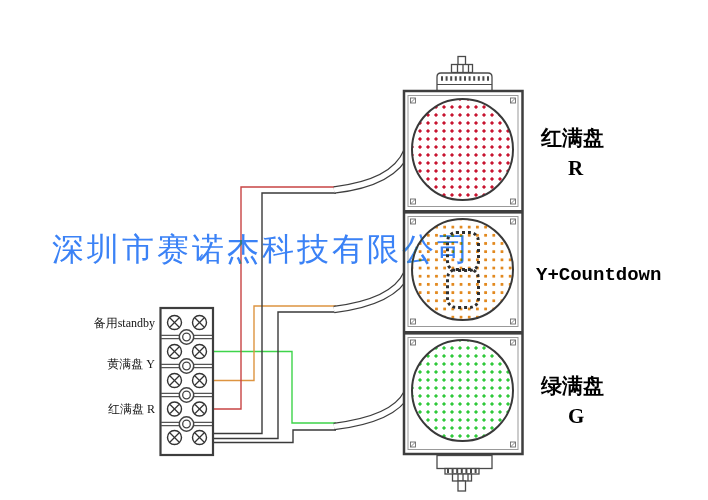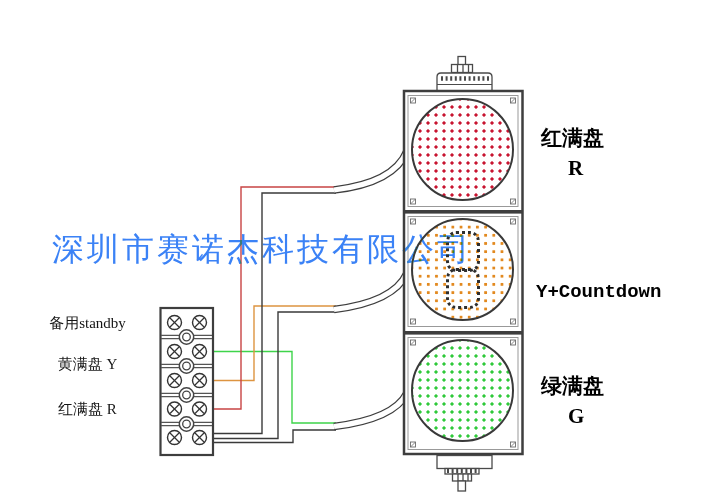--- a/index.html
+++ b/index.html
@@ -23,28 +23,28 @@
   
   .count8{position:absolute;left:446px;top:231px;width:34px;height:78px;}
   .count8 .half{width:34px;height:41px;border:3px dotted #2e2e2e;border-radius:10px;box-sizing:border-box;}
   .count8 .half.bottom{margin-top:-4px;}
 
   
   .mlabel{position:absolute;color:#000;white-space:nowrap;}
   .mlabel .cn{font-family:"Liberation Sans",sans-serif;font-weight:700;font-size:21px;line-height:22px;}
   .mlabel .en{font-family:"Liberation Serif",serif;font-weight:700;font-size:21px;line-height:22px;margin-top:8px;}
   .mlabel .en.indent{margin-left:27px;}
-  .mlabel .en.mono{font-family:"Liberation Mono",monospace;font-size:19px;margin-top:20px;}
+  .mlabel .en.mono{font-family:"Liberation Mono",monospace;font-size:19px;margin-top:3px;}
   #label-red{left:541px;top:127px;}
   #label-yellow{left:536px;top:261px;}
   #label-green{left:541px;top:375px;}
 
   
-  .tlabel{position:absolute;left:20px;width:135px;text-align:center;
-          font-family:"Liberation Serif",serif;font-size:15px;line-height:18px;color:#151515;white-space:nowrap;}
+  .tlabel{position:absolute;left:20px;width:135px;text-align:right;
+          font-family:"Liberation Serif",serif;font-size:12px;line-height:18px;color:#151515;white-space:nowrap;}
 
   
   .watermark{position:absolute;left:52px;top:228px;font-family:Liberation Mono, monospace;
              font-size:32px;font-weight:500;letter-spacing:3px;color:#3b82f6;white-space:nowrap;
              mix-blend-mode:darken;pointer-events:none;z-index:50;}
 </style>
 </head>
 <body>
 
 <div class="stage">

